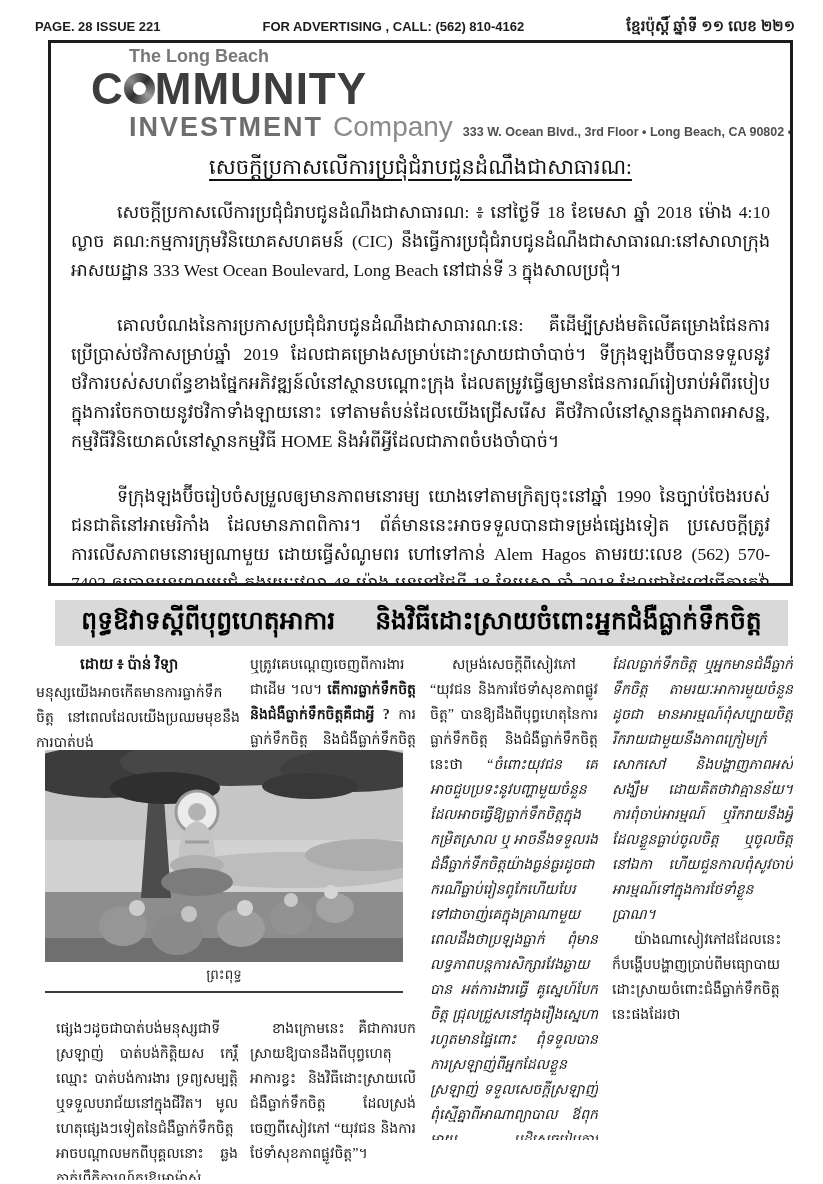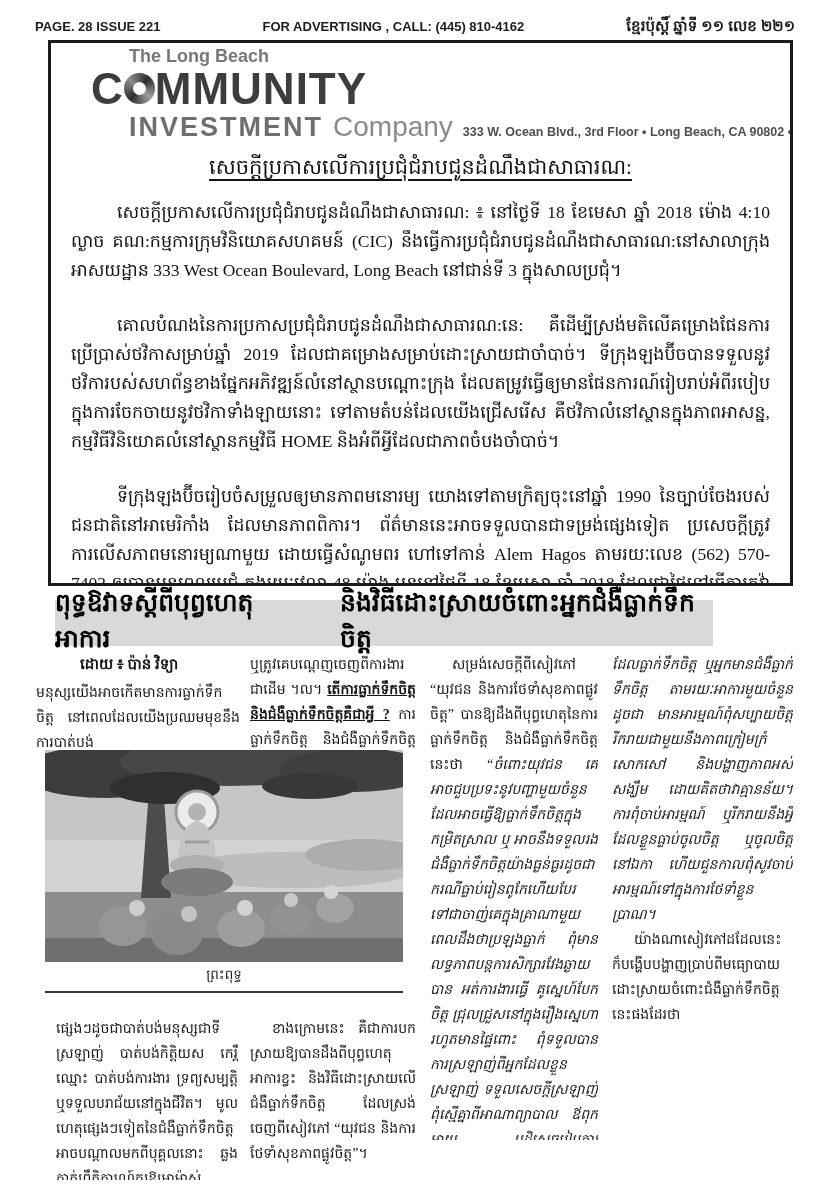--- a/index.html
+++ b/index.html
@@ -25,53 +25,53 @@
   .logo-investment{font-size:27px;font-weight:bold;color:#6e6e6e;letter-spacing:2px;}
   .logo-company{font-size:28px;color:#8a8a8a;}
   .logo-address{font-size:12.5px;color:#4f4f4f;font-weight:bold;}
 
   .ann-headline{margin-top:12px;text-align:center;font-size:21px;font-weight:normal;
                 text-decoration:underline;text-underline-offset:5px;}
   .ann-p{margin:14px 0 0 0;font-size:17.5px;line-height:29px;text-align:justify;text-indent:46px;}
   .ann-p.gap{margin-top:26px;}
 
   
-  .banner{position:absolute;left:55px;top:600px;width:658px;height:46px;background:#d9d9d9;
+  .banner{position:absolute;left:55px;top:600px;width:733px;height:46px;background:#d9d9d9;
           display:flex;align-items:center;justify-content:center;gap:40px;
           font-weight:bold;font-size:25px;color:#000;}
 
   
   .article{position:absolute;left:0;top:648px;width:823px;height:536px;}
   .atext{font-size:14px;line-height:25px;text-align:justify;color:#151515;}
   .byline{font-weight:bold;font-size:15px;margin:0 0 3px 44px;}
   .c1top{position:absolute;left:36px;top:4px;width:204px;}
   .c2top{position:absolute;left:250px;top:4px;width:166px;}
   .c3{position:absolute;left:430px;top:4px;width:168px;height:488px;overflow:hidden;}
   .c4{position:absolute;left:612px;top:4px;width:181px;height:488px;overflow:hidden;}
   .c1bot{position:absolute;left:56px;top:368px;width:182px;height:164px;overflow:hidden;}
   .c2bot{position:absolute;left:250px;top:368px;width:166px;height:164px;overflow:hidden;}
   .indent{text-indent:22px;margin:0;}
   .noindent{text-indent:0;margin:0;}
   .qitalic{font-style:italic;}
-  .bold{font-weight:bold;text-decoration:underline;}
+  .bold{font-weight:bold;}
 
   
   .photo{position:absolute;left:45px;top:102px;width:358px;}
   .photo svg{display:block;width:358px;height:212px;background:#cfcfcf;}
   .photo-caption{text-align:center;font-size:13.5px;margin-top:4px;color:#222;}
   .photo-rule{border-top:2px solid #3a3a3a;margin-top:5px;}
 </style>
 </head>
 <body>
 
 <div class="page">
 
   <header class="topbar">
     <span>PAGE. 28  ISSUE 221</span>
-    <span>FOR ADVERTISING ,  CALL: (445) 810-4162</span>
+    <span>FOR ADVERTISING ,  CALL: (562) 810-4162</span>
     <span class="kh">ខ្មែរប៉ុស្តិ៍ ឆ្នាំទី ១១ លេខ ២២១</span>
   </header>
 
   <section class="ann-box">
     <div class="logo">
       <div class="logo-tagline">The Long Beach</div>
       <div class="logo-word"><span>C</span><span class="logo-o"></span><span>MMUNITY</span></div>
       <div class="logo-row3">
         <span class="logo-investment">INVESTMENT</span>
         <span class="logo-company">Company</span>

